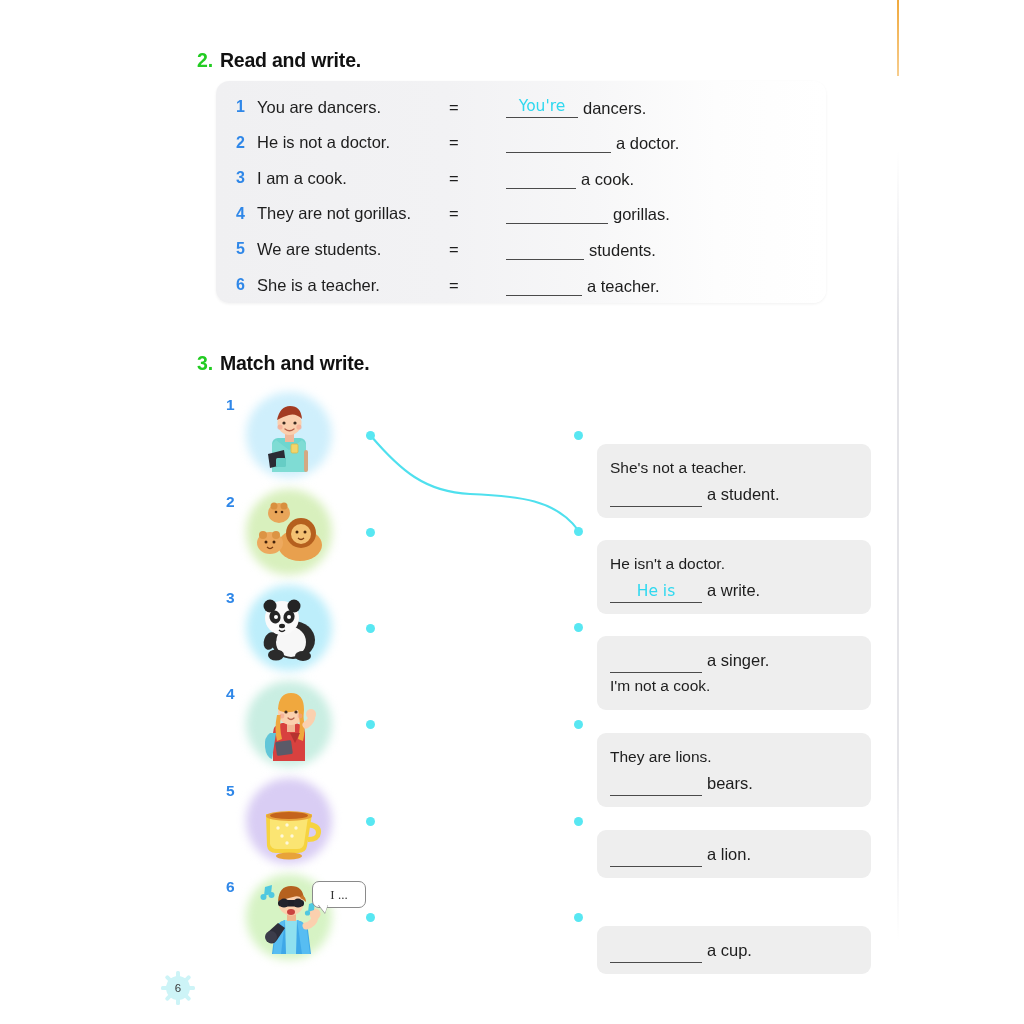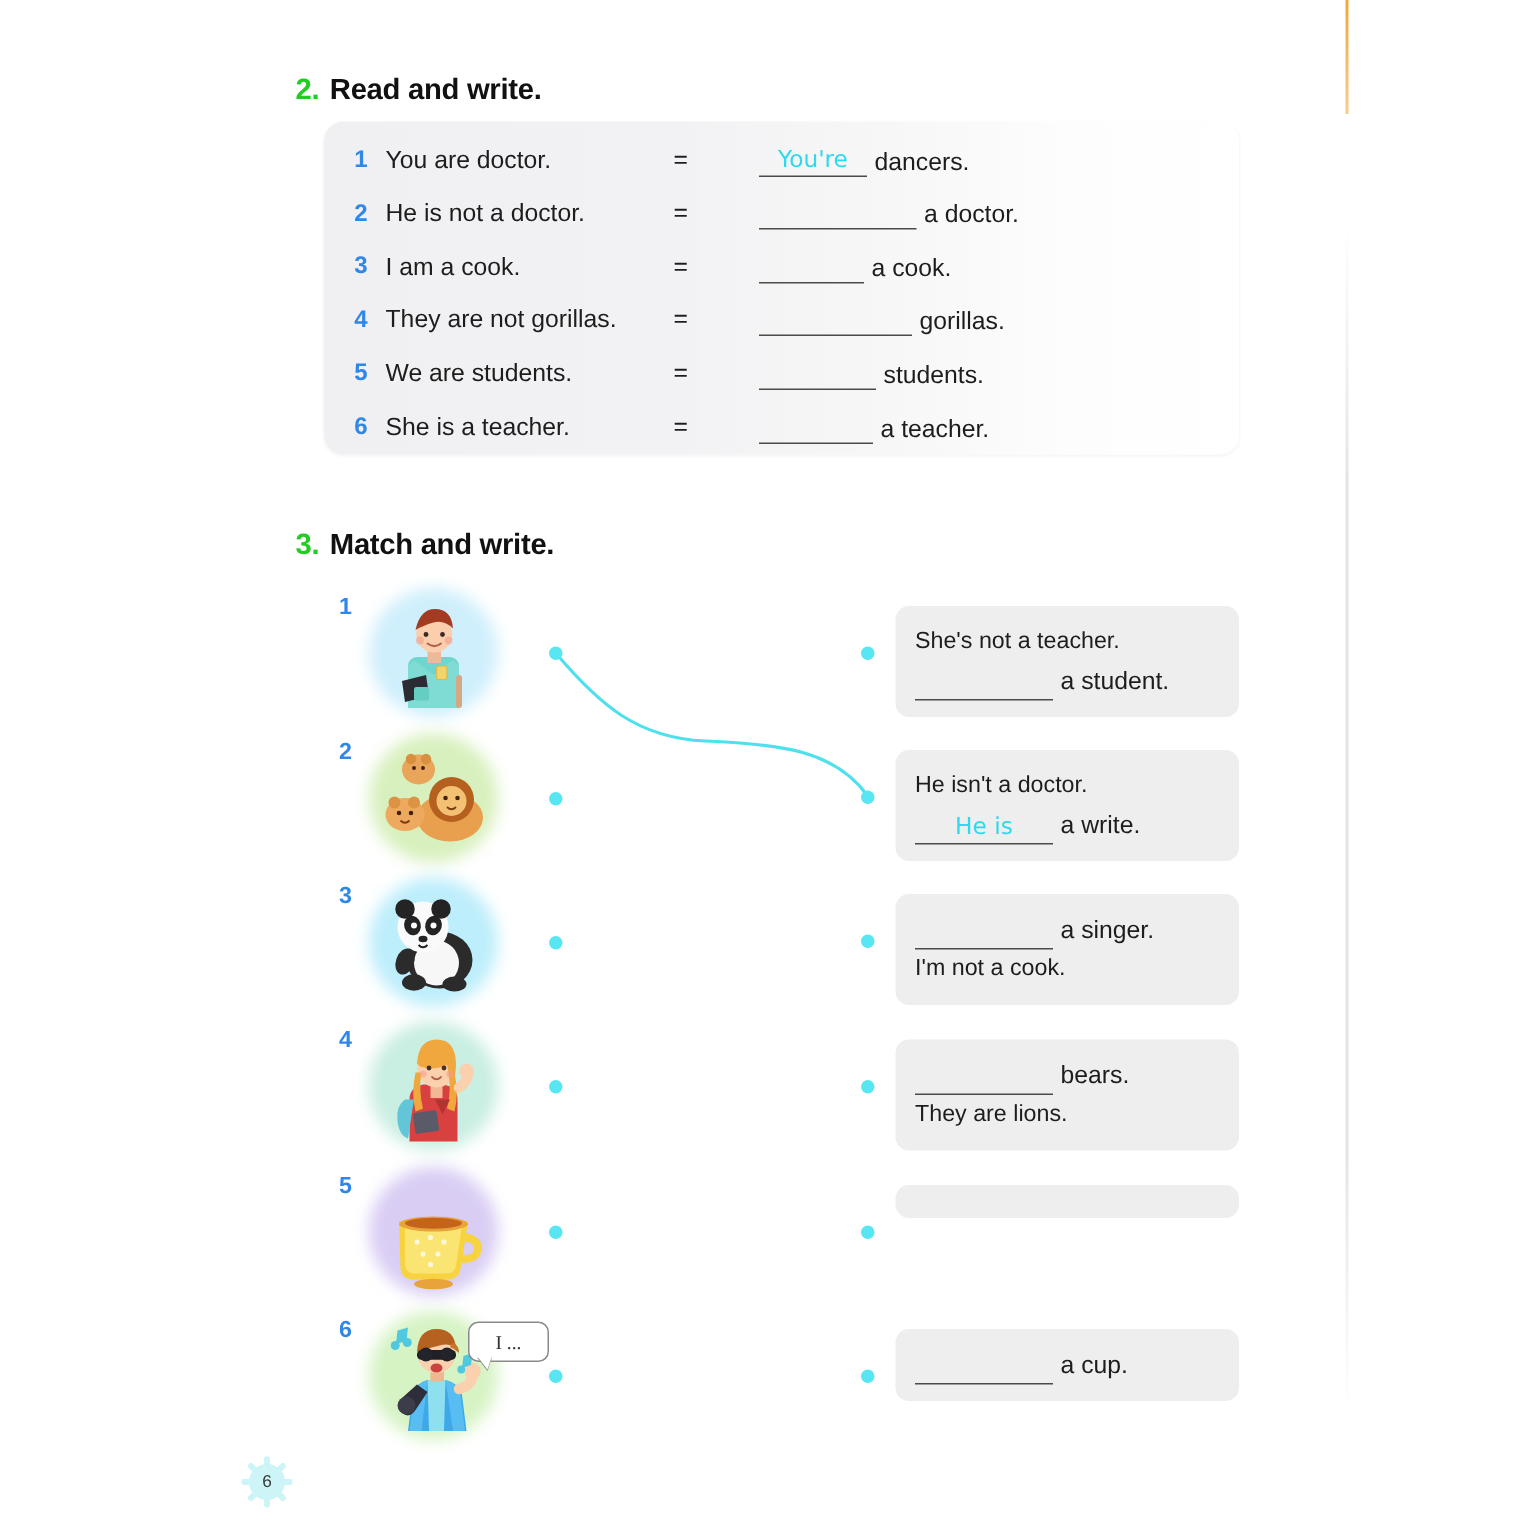--- a/index.html
+++ b/index.html
@@ -131,28 +131,29 @@
   .dot {
     position: absolute;
     width: 9px; height: 9px;
     border-radius: 50%;
     background: #58e7f2;
   }
 
   .ansbox {
     position: absolute;
     left: 597px;
-    width: 229px;
+    width: 274px;
     background: #eeeeee;
     border-radius: 9px;
     padding: 11px 13px;
     box-sizing: border-box;
     font-size: 15.5px;
     line-height: 26px;
     color: #1d1d1d;
+    margin-top: 40px;
   }
   .ansline { white-space: nowrap; display: flex; align-items: flex-end; }
 
   .connector { position: absolute; left: 0; top: 0; pointer-events: none; }
 
   
   .pagenum-wrap {
     position: absolute;
     left: 158px; top: 968px;
     width: 40px; height: 40px;
@@ -176,21 +177,21 @@
 
   <div class="ex-head" style="left:197px; top:49px;">
     <span class="ex-num">2.</span>
     <span class="ex-title">Read and write.</span>
   </div>
 
   <div class="panel2"></div>
   <div class="rows2" id="rows2">
       <div class="row2" style="top: 8px;">
         <span class="r-num">1</span>
-        <span class="r-sent">You are doctor.</span>
+        <span class="r-sent">You are dancers.</span>
         <span class="r-eq">=</span>
         <span class="r-answer">
           <span class="blank filled" style="width: 72px;">You're</span>
           <span class="tail">dancers.</span>
         </span>
       </div>
       <div class="row2" style="top: 43.6px;">
         <span class="r-num">2</span>
         <span class="r-sent">He is not a doctor.</span>
         <span class="r-eq">=</span>
@@ -441,29 +442,33 @@
           <span class="blank" style="width: 92px;"></span>
           <span class="tail">a singer.</span>
         </div>
         <div class="ansline">
           <span>I'm not a cook.</span>
         </div>
       </div>
       <div class="dot" style="left: 574px; top: 720px;"></div>
       <div class="ansbox" style="top: 693px;">
         <div class="ansline">
+          <span>They are lions.</span>
+        </div>
+        <div class="ansline">
           <span class="blank" style="width: 92px;"></span>
           <span class="tail">bears.</span>
         </div>
-        <div class="ansline">
-          <span>They are lions.</span>
-        </div>
       </div>
       <div class="dot" style="left: 574px; top: 817px;"></div>
       <div class="ansbox" style="top: 790px;">
+        <div class="ansline">
+          <span class="blank" style="width: 92px;"></span>
+          <span class="tail">a lion.</span>
+        </div>
       </div>
       <div class="dot" style="left: 574px; top: 913px;"></div>
       <div class="ansbox" style="top: 886px;">
         <div class="ansline">
           <span class="blank" style="width: 92px;"></span>
           <span class="tail">a cup.</span>
         </div>
       </div>
     </div>
 

